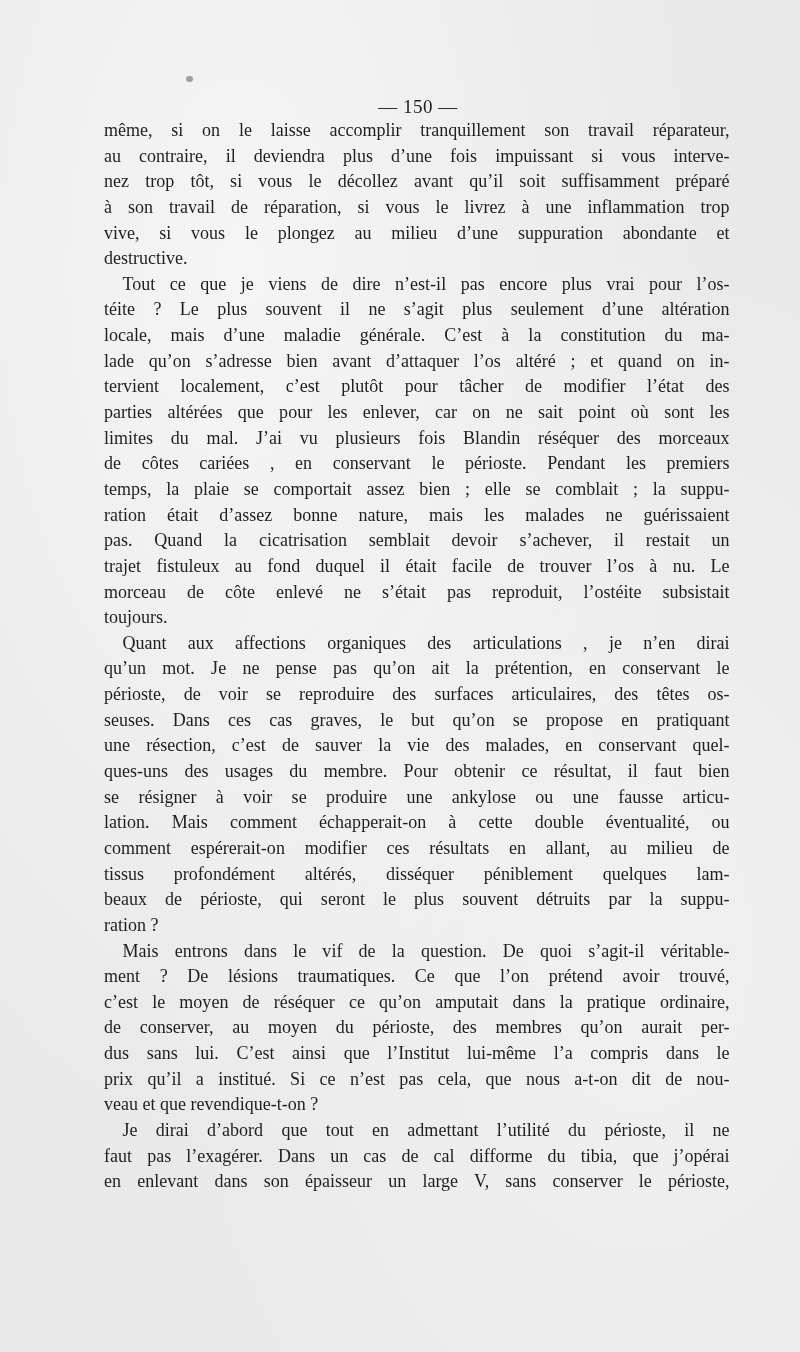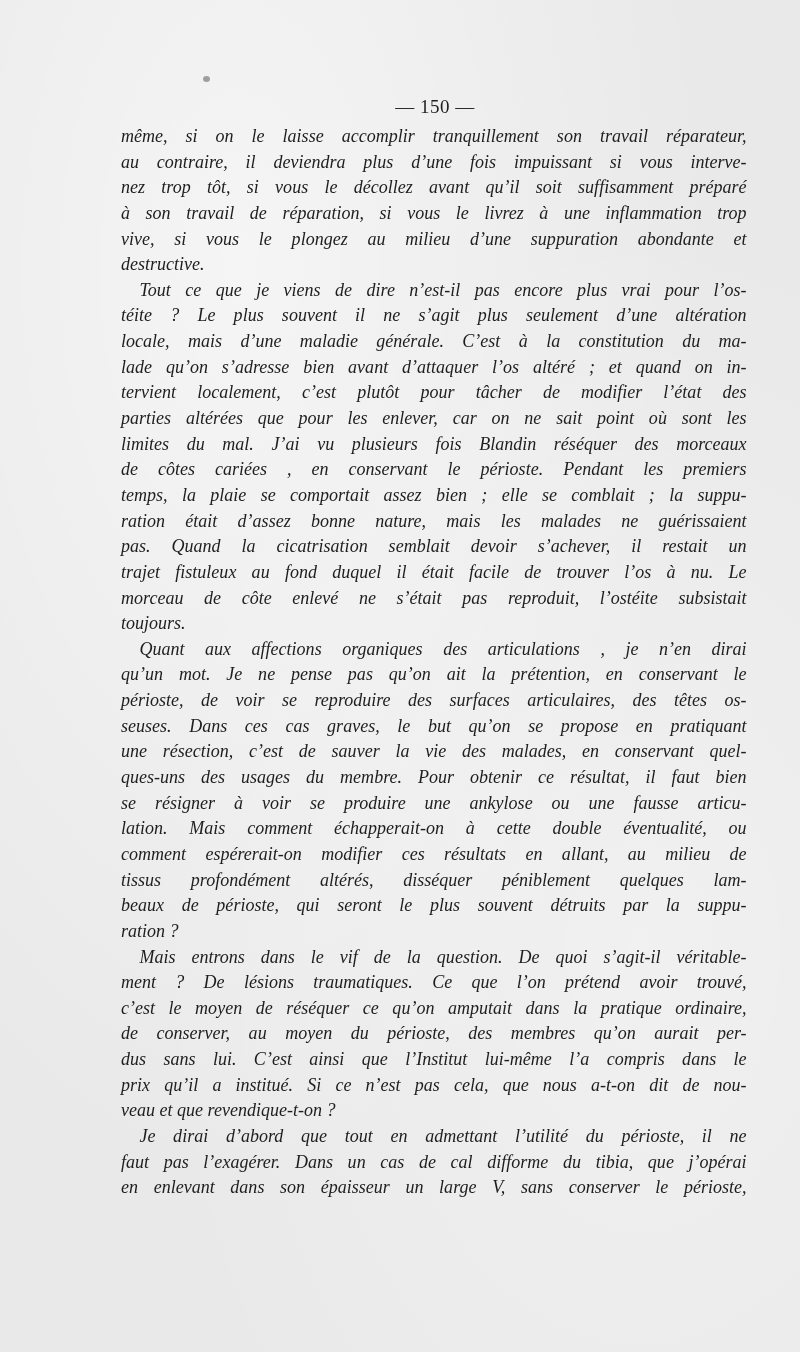--- a/index.html
+++ b/index.html
@@ -17,21 +17,20 @@
       overflow: hidden;
       font-family: "Liberation Serif", "DejaVu Serif", serif;
       color: #1e1e1e;
     }
     .page {
       position: absolute;
       left: 0;
       top: 0;
       width: 688px;
       height: 1352px;
-      margin-left: 17px;
     }
     .speck {
       position: absolute;
       left: 186px;
       top: 76px;
       width: 7px;
       height: 6px;
       border-radius: 50%;
       background: #8a8a8a;
       opacity: 0.8;
@@ -41,23 +40,22 @@
       top: 96px;
       left: 0;
       width: 836px;
       text-align: center;
       font-size: 19px;
       letter-spacing: 0.5px;
     }
     .text-block {
       position: absolute;
       left: 104px;
-      top: 123px;
+      top: 117px;
       width: 626px;
-      font-style: italic;
     }
     .line {
       height: 25.65px;
       line-height: 25.65px;
       font-size: 19.6px;
       white-space: nowrap;
       text-align: justify;
       text-align-last: justify;
       transform: scaleX(0.92);
       transform-origin: left center;

